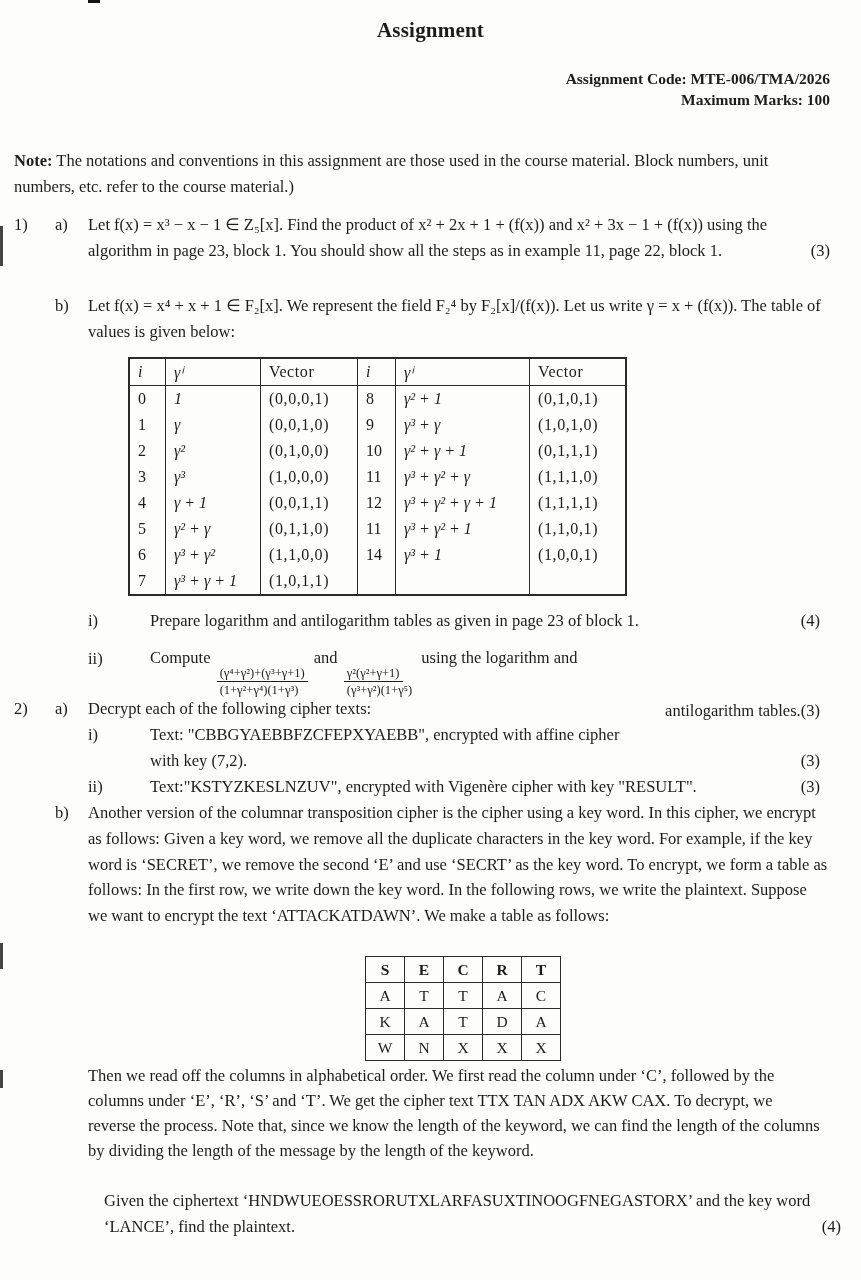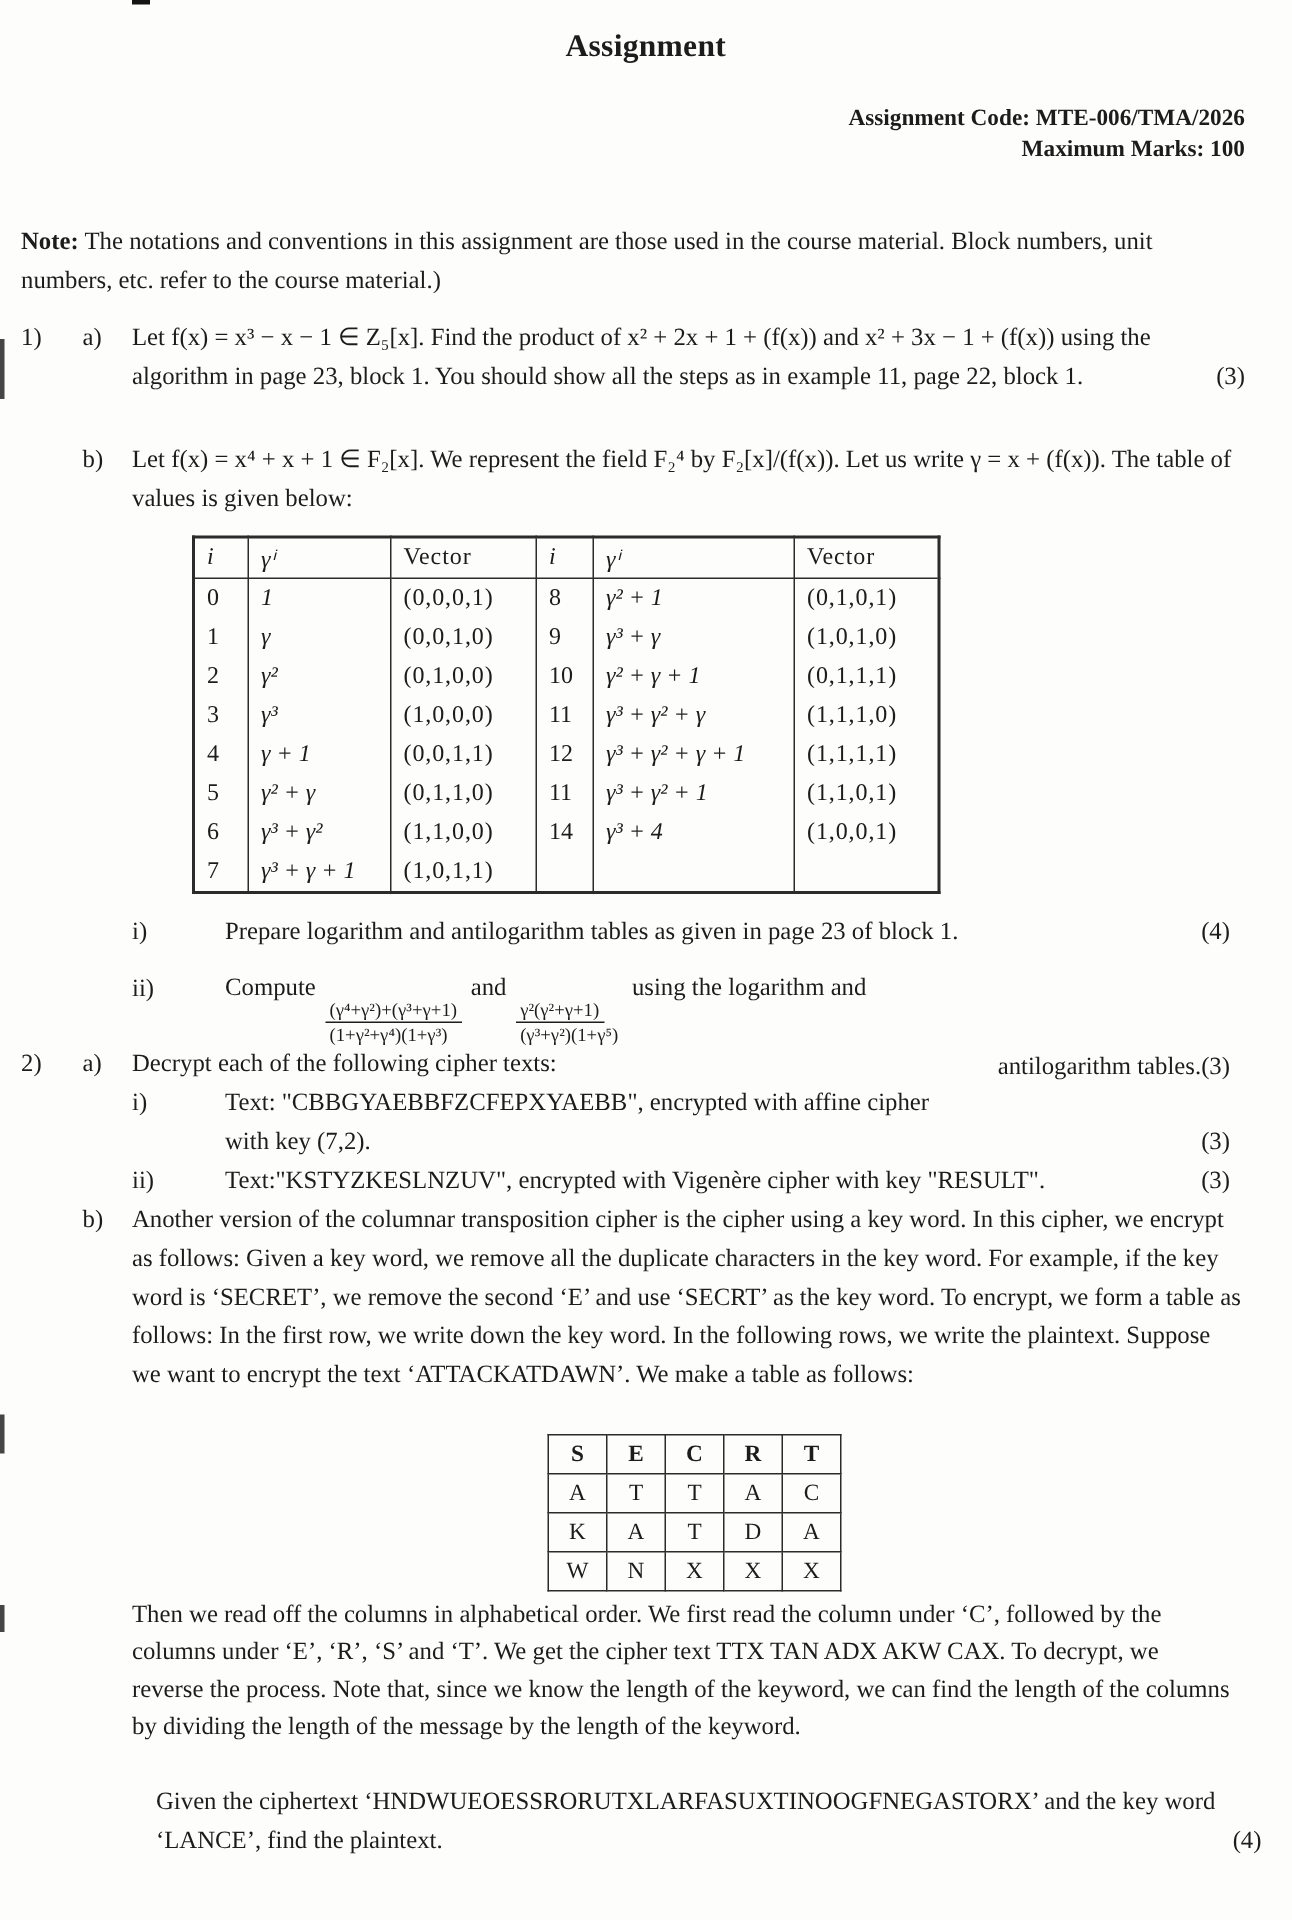--- a/index.html
+++ b/index.html
@@ -152,21 +152,21 @@
         <td>(0,1,1,0)</td>
         <td>11</td>
         <td>γ³ + γ² + 1</td>
         <td>(1,1,0,1)</td>
       </tr>
       <tr>
         <td>6</td>
         <td>γ³ + γ²</td>
         <td>(1,1,0,0)</td>
         <td>14</td>
-        <td>γ³ + 4</td>
+        <td>γ³ + 1</td>
         <td>(1,0,0,1)</td>
       </tr>
       <tr>
         <td>7</td>
         <td>γ³ + γ + 1</td>
         <td>(1,0,1,1)</td>
         <td></td>
         <td></td>
         <td></td>
       </tr>

